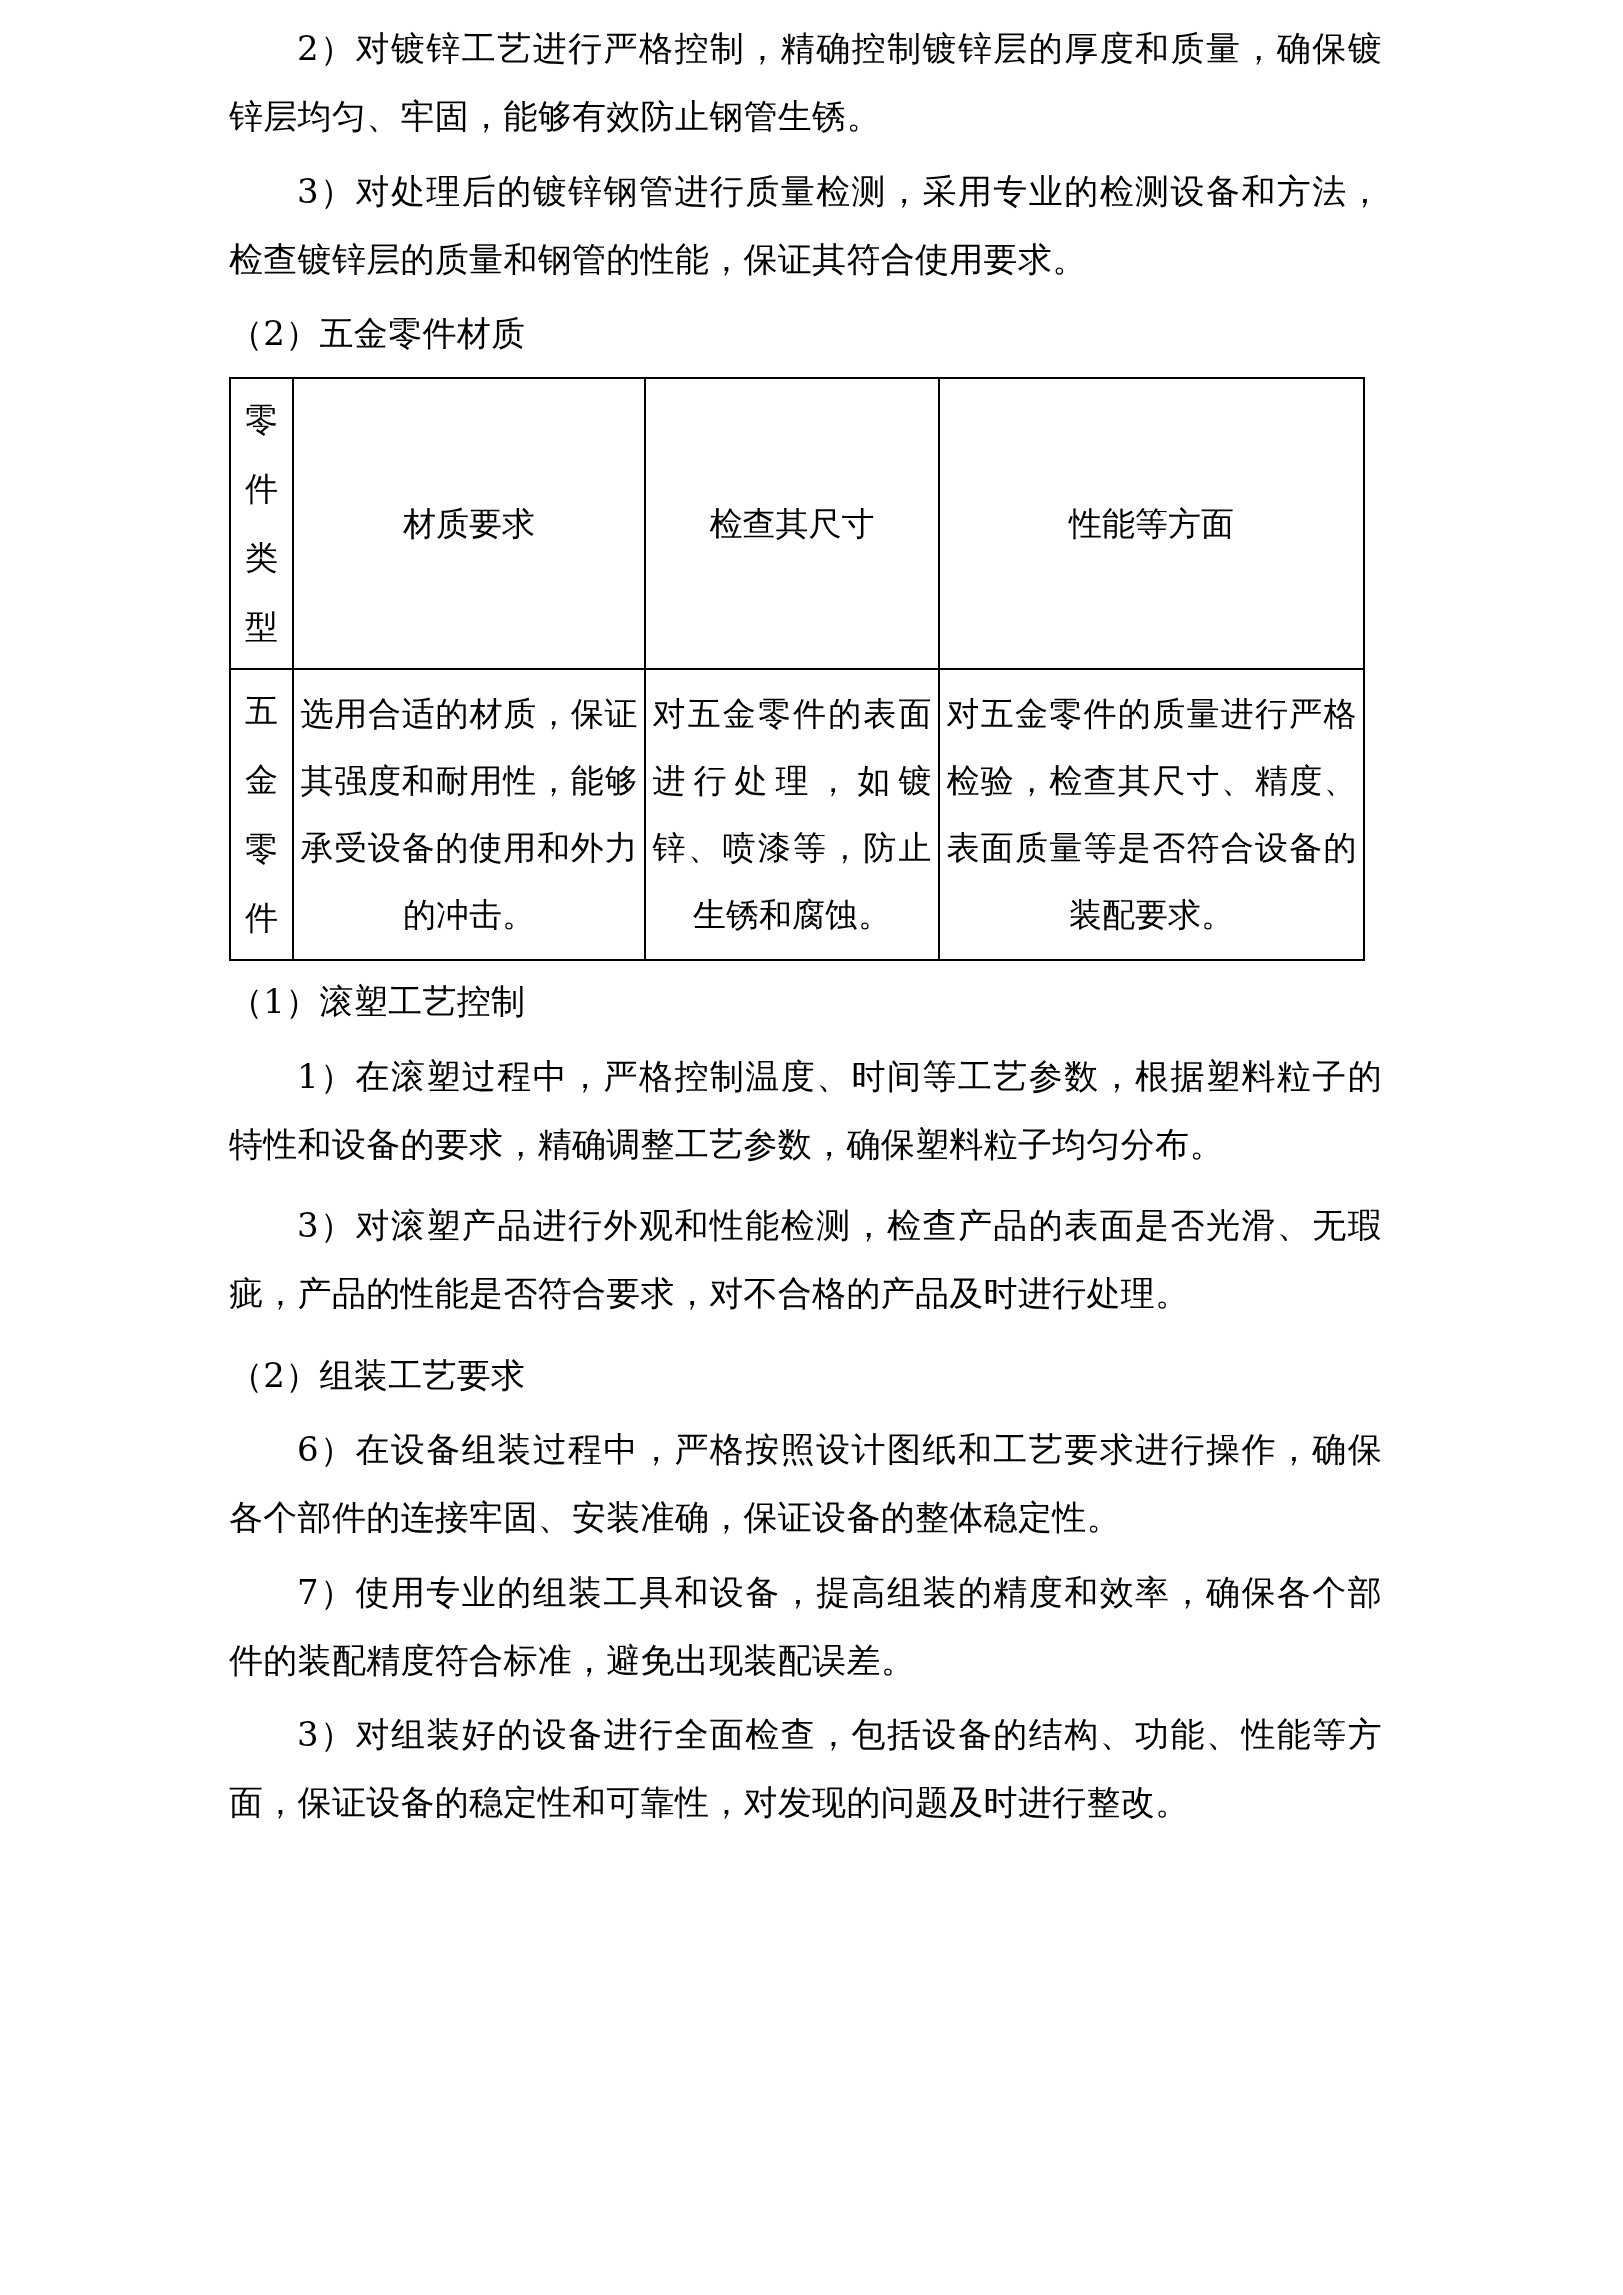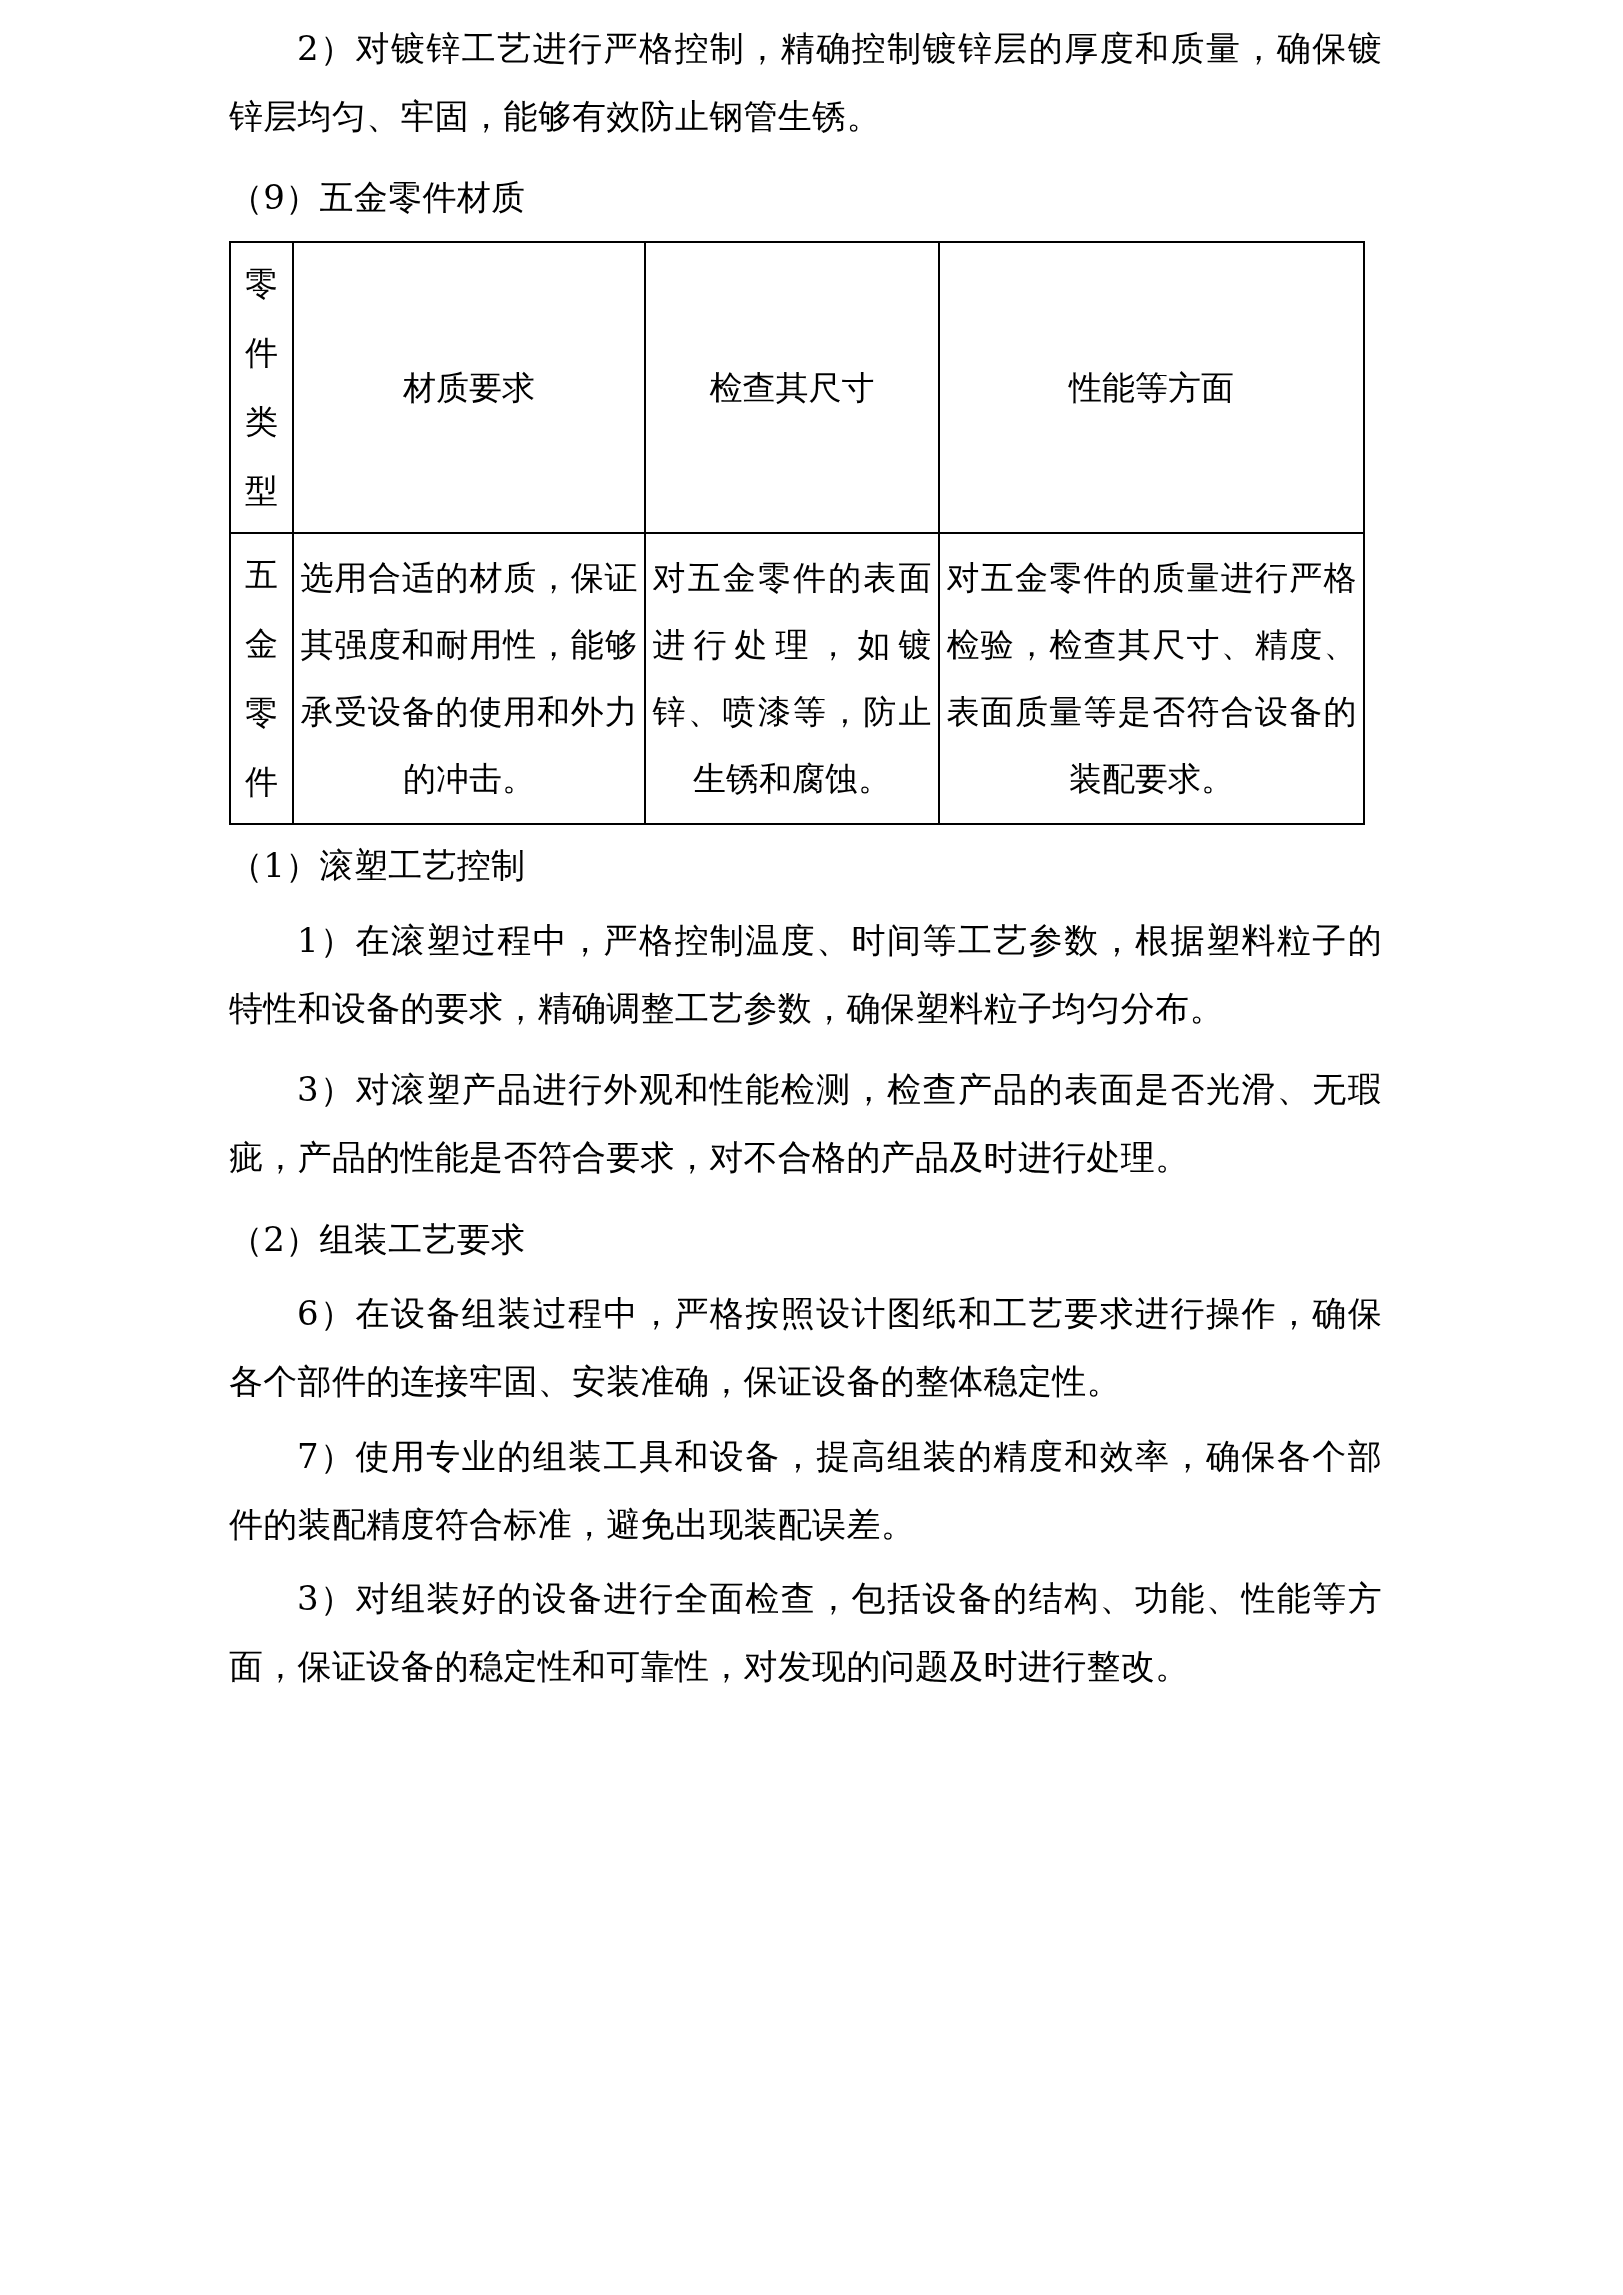--- a/index.html
+++ b/index.html
@@ -99,24 +99,25 @@
 
 <div class="page">
   <div class="content">
 
     <div class="gap-md"></div>
 
     <p class="para indent2">2）对镀锌工艺进行严格控制，精确控制镀锌层的厚度和质量，确保镀锌层均匀、牢固，能够有效防止钢管生锈。</p>
 
     <div class="gap-sm"></div>
 
-
-    <div class="gap-sm"></div>
-
-    <p class="para indent1">（9）五金零件材质</p>
+    <p class="para indent2">3）对处理后的镀锌钢管进行质量检测，采用专业的检测设备和方法，检查镀锌层的质量和钢管的性能，保证其符合使用要求。</p>
+
+    <div class="gap-sm"></div>
+
+    <p class="para indent1">（2）五金零件材质</p>
 
     <div class="tbl-wrap">
       <table class="spec">
         <colgroup>
           <col class="col-type">
           <col class="col-mat">
           <col class="col-proc">
           <col class="col-qc">
         </colgroup>
         <tbody>

